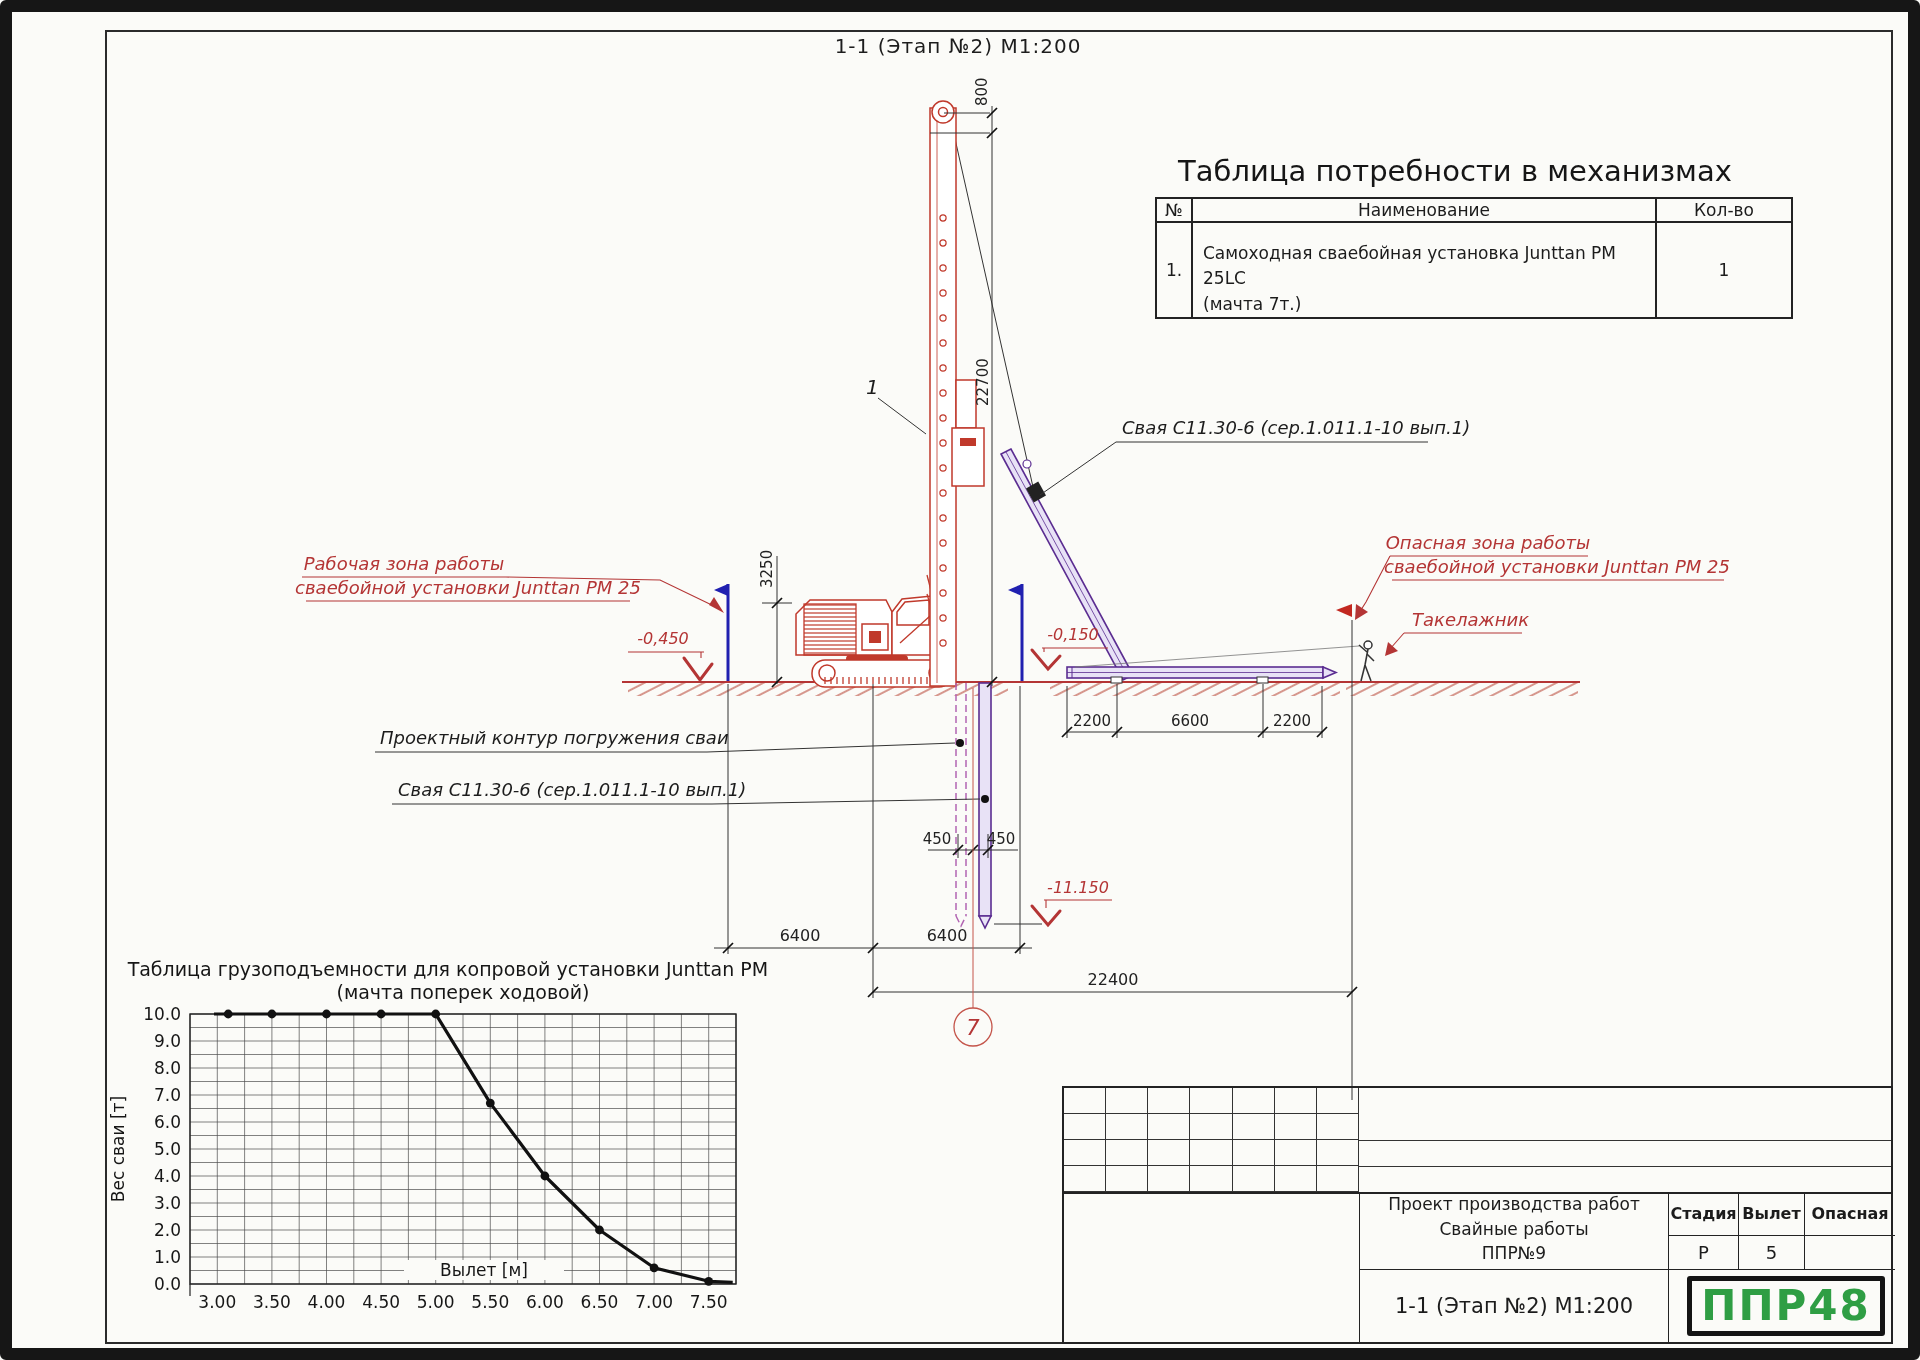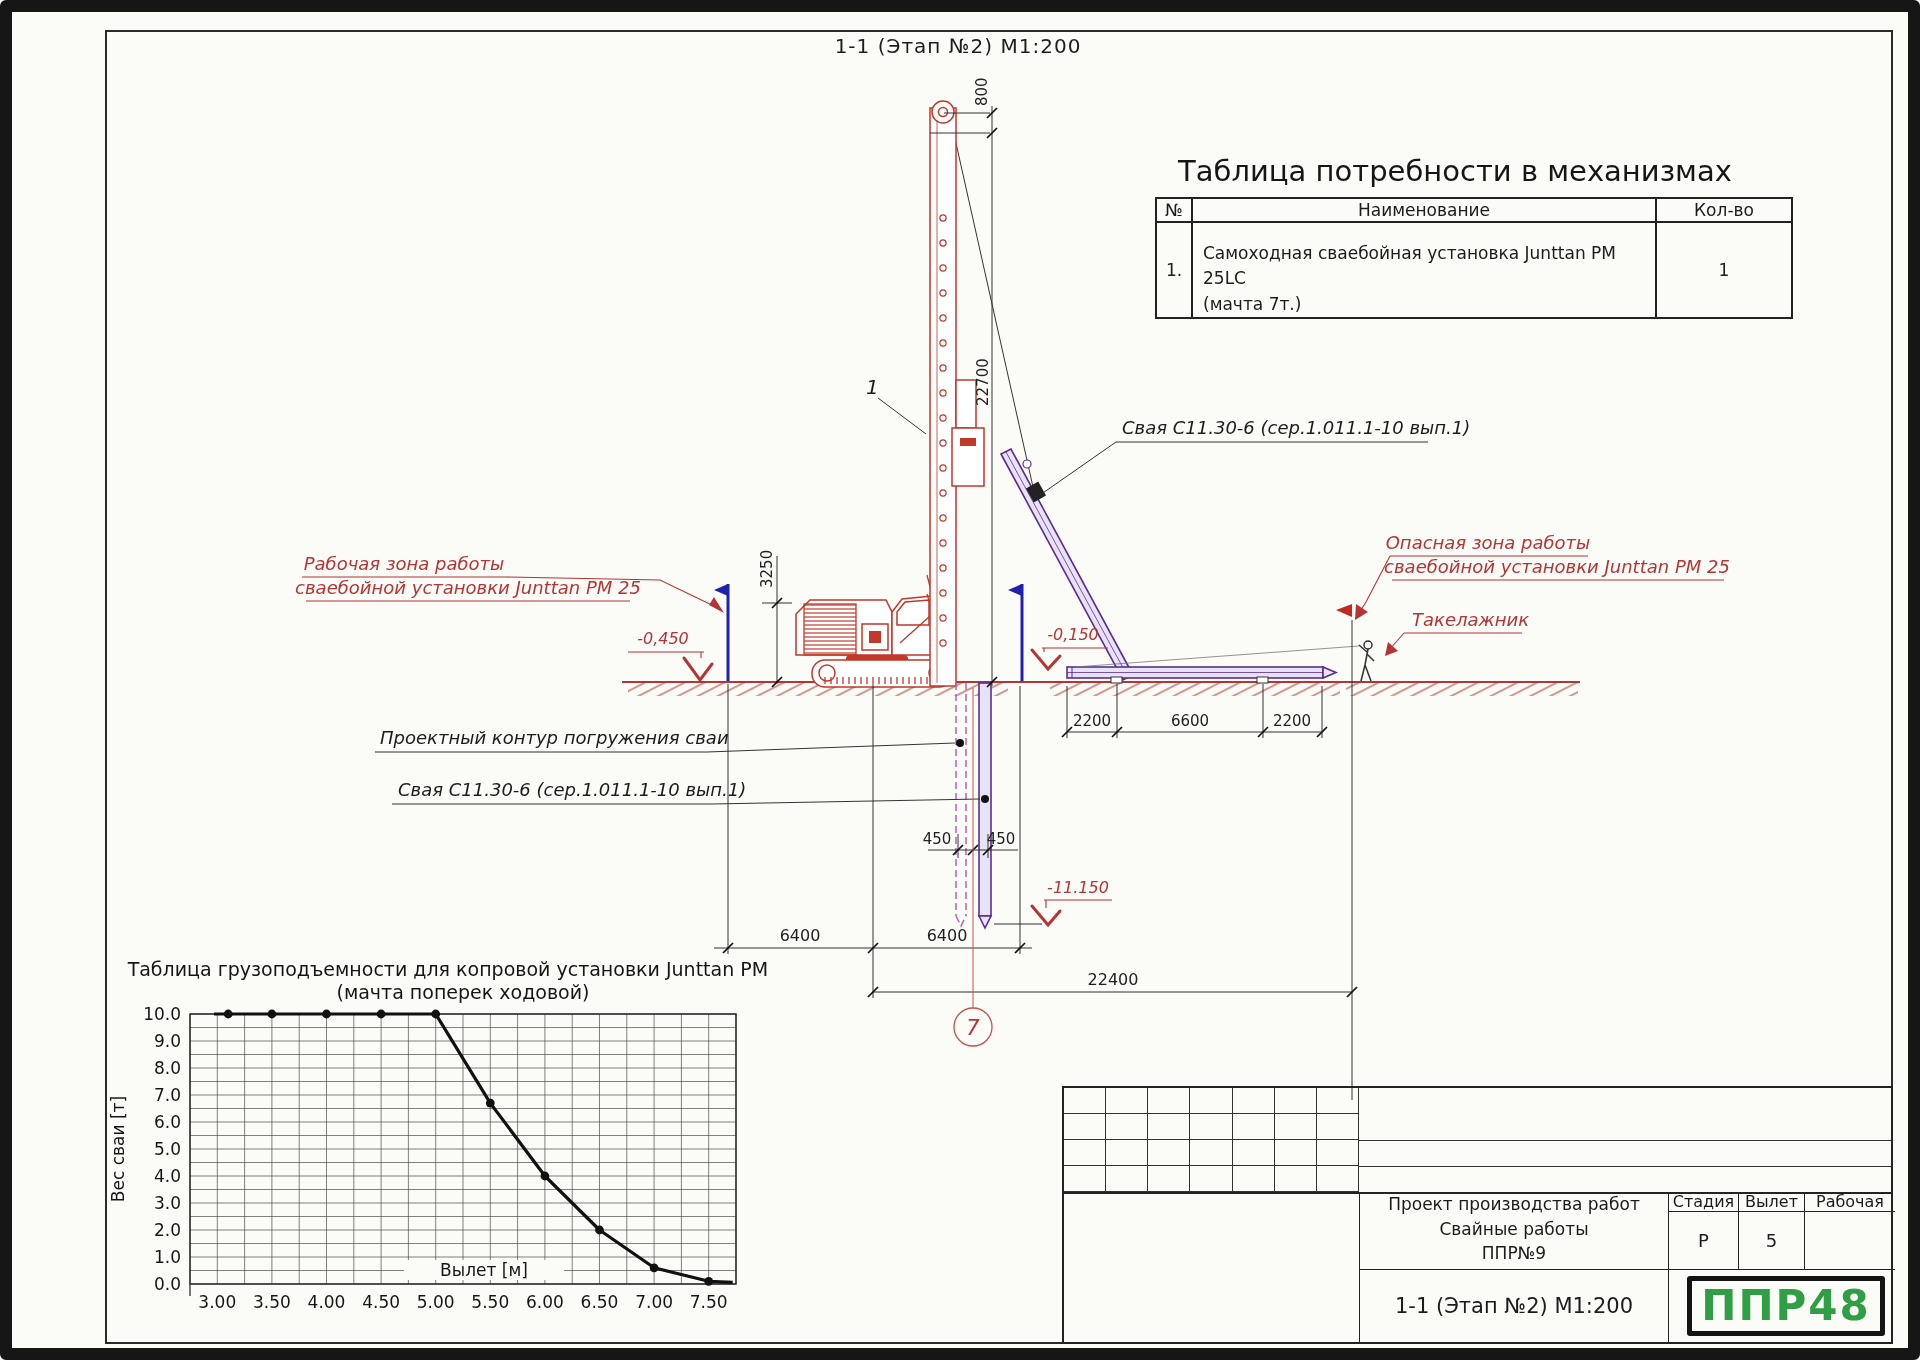--- a/index.html
+++ b/index.html
@@ -20,21 +20,21 @@
   .mc.nm.left{justify-content:flex-start;align-items:flex-start;padding:18px 6px 0 10px;flex-direction:column;line-height:1.5;}
   .mc.qty{flex:1;}
   .tb{left:1062px;top:1086px;width:831px;height:258px;border:2px solid #232323;box-sizing:border-box;}
   .tb-grid{position:absolute;left:0;top:0;width:295px;height:104px;display:grid;grid-template-columns:repeat(7,1fr);grid-template-rows:repeat(4,1fr);}
   .tb-grid div{border-right:1.3px solid #333;border-bottom:1.3px solid #333;}
   .tb-line{position:absolute;background:#333;height:1.4px;}
   .tb-main{position:absolute;left:295px;top:104px;width:536px;height:150px;border-left:1.8px solid #232323;box-sizing:border-box;}
   .tb-rowA{position:absolute;left:0;top:0;width:100%;height:78px;border-bottom:1.8px solid #232323;box-sizing:border-box;display:flex;}
   .tb-doc{width:309px;border-right:1.8px solid #232323;box-sizing:border-box;display:flex;flex-direction:column;align-items:center;font-size:17px;line-height:1.45;}
   .tb-cols{flex:1;display:flex;flex-direction:column;}
-  .tb-colhdr{height:20px;display:flex;border-bottom:1.5px solid #232323;box-sizing:border-box;}
+  .tb-colhdr{height:44px;display:flex;border-bottom:1.5px solid #232323;box-sizing:border-box;font-weight:bold;}
   .tb-colval{flex:1;display:flex;}
   .tb-colhdr div,.tb-colval div{display:flex;align-items:center;justify-content:center;font-size:16px;box-sizing:border-box;}
   .tb-c1{width:70px;border-right:1.5px solid #232323;}
   .tb-c2{width:66px;border-right:1.5px solid #232323;}
   .tb-c3{flex:1;}
   .tb-colval div{font-size:18px;}
   .tb-rowB{position:absolute;left:0;top:78px;width:100%;height:72px;display:flex;}
   .tb-scale{width:309px;border-right:1.8px solid #232323;box-sizing:border-box;display:flex;align-items:center;justify-content:center;font-size:21px;}
   .tb-logo-cell{flex:1;display:flex;align-items:center;justify-content:center;}
   .logo{border:5px solid #141414;border-radius:3px;padding:0 9px;font-size:42px;font-weight:bold;color:#2f9e44;letter-spacing:2px;line-height:50px;font-family:"DejaVu Sans",sans-serif;margin-left:8px;}
@@ -417,21 +417,21 @@
       <div class="tb-rowA">
         <div class="tb-doc">
           <span>Проект производства работ</span>
           <span>Свайные работы</span>
           <span>ППР№9</span>
         </div>
         <div class="tb-cols">
           <div class="tb-colhdr">
             <div class="tb-c1">Стадия</div>
             <div class="tb-c2">Вылет</div>
-            <div class="tb-c3">Рабочая</div>
+            <div class="tb-c3">Опасная</div>
           </div>
           <div class="tb-colval">
             <div class="tb-c1">Р</div>
             <div class="tb-c2">5</div>
             <div class="tb-c3"></div>
           </div>
         </div>
       </div>
       <div class="tb-rowB">
         <div class="tb-scale">1-1 (Этап №2) М1:200</div>

